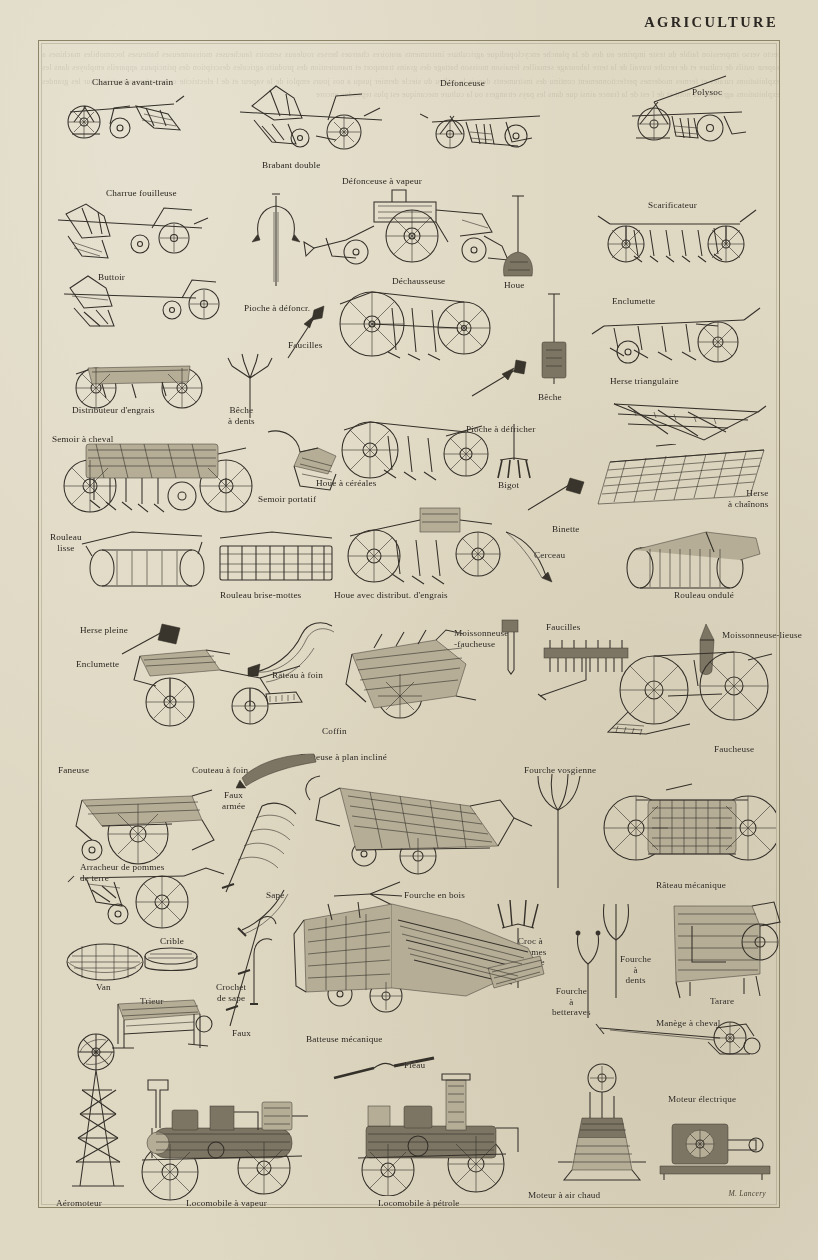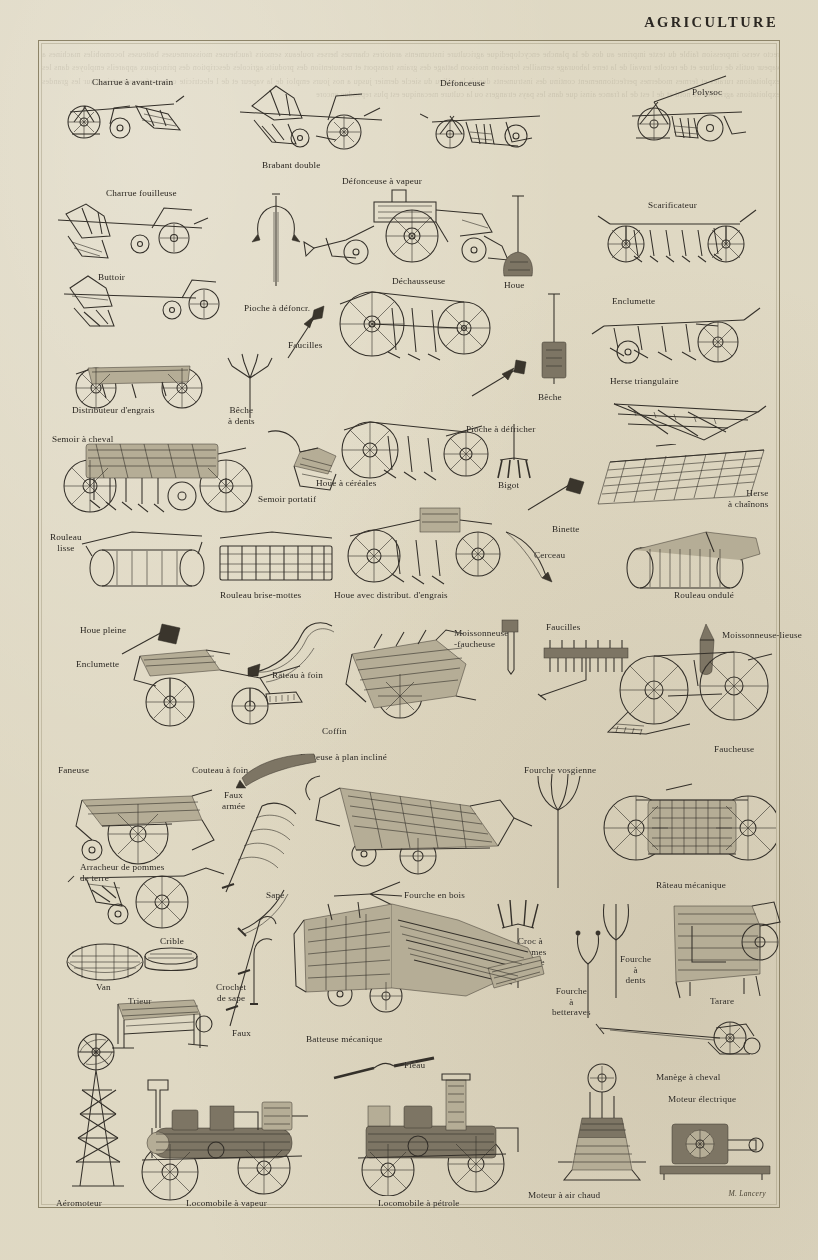--- a/index.html
+++ b/index.html
@@ -642,21 +642,21 @@
   <div class="cap" style="left:674px; top:590px;">Rouleau ondulé</div>
 
   <div class="fig" style="left:118px; top:620px; width:70px; height:40px;">
     <svg viewBox="0 0 70 40">
       <g class="ink">
         <path d="M4 34 L48 10"></path>
         <path d="M44 4 L62 8 L58 24 L40 20 Z" class="ink-fill"></path>
       </g>
     </svg>
   </div>
-  <div class="cap" style="left:80px; top:625px;">Houe pleine</div>
+  <div class="cap" style="left:80px; top:625px;">Herse pleine</div>
 
   <div class="fig" style="left:110px; top:636px; width:200px; height:100px;">
     <svg viewBox="0 0 200 100">
       <g class="ink">
         <circle cx="60" cy="66" r="24"></circle>
           <circle cx="60" cy="66" r="6"></circle>
         <circle cx="140" cy="70" r="18"></circle>
           <circle cx="140" cy="70" r="5"></circle>
         <path d="M30 20 L96 14 L110 34 L40 40 Z" class="ink-light"></path>
         <path d="M30 20 L24 44 L46 50"></path>
@@ -994,21 +994,21 @@
         <path d="M14 14 L14 54 M96 24 L96 58"></path>
         <path d="M20 44 L90 40"></path>
         <path d="M8 58 L30 58 M84 54 L104 56"></path>
         <circle cx="100" cy="34" r="8"></circle>
       </g>
       <g class="ink-thin">
           <path d="M18 20 L94 16 M18 26 L94 22 M22 36 L90 32"></path>
         </g>
     </svg>
   </div>
-  <div class="cap" style="left:128px; top:996px;">Trieur</div>
+  <div class="cap" style="left:140px; top:996px;">Trieur</div>
 
   <div class="fig" style="left:234px; top:930px; width:44px; height:76px;">
     <svg viewBox="0 0 44 76">
       <g class="ink">
         <path d="M20 74 L20 24"></path>
         <path d="M20 24 C20 12 30 6 38 10"></path>
         <path d="M16 74 L24 74" stroke-width="2"></path>
       </g>
     </svg>
   </div>
@@ -1079,21 +1079,21 @@
         <path d="M6 14 L14 24"></path>
         <path d="M126 18 L156 14 L164 26"></path>
         <path d="M118 32 L130 44 L160 44"></path>
       </g>
       <g class="ink-thin">
         <path d="M140 12 L140 44 M124 28 L156 28 M130 18 L150 38 M150 18 L130 38"></path>
         <path d="M20 20 L124 30"></path>
       </g>
     </svg>
   </div>
-  <div class="cap" style="left:656px; top:1072px;">Manège  à  cheval</div>
+  <div class="cap" style="left:656px; top:1018px;">Manège  à  cheval</div>
 
   <div class="fig" style="left:330px; top:1052px; width:110px; height:40px;">
     <svg viewBox="0 0 110 40">
       <g class="ink">
         <path d="M4 26 L44 16" stroke-width="2.5"></path>
         <path d="M44 16 C52 10 58 10 64 14"></path>
         <path d="M64 14 L104 6" stroke-width="3"></path>
       </g>
     </svg>
   </div>

